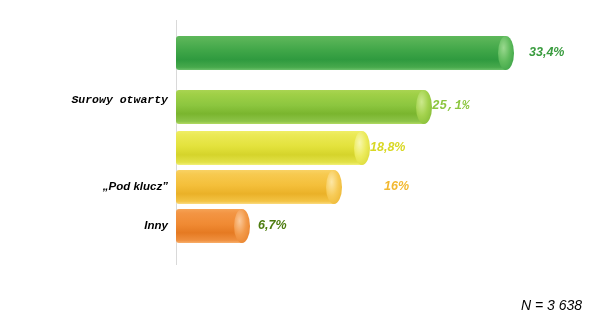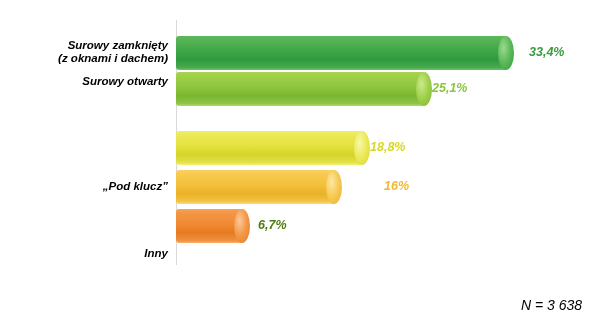--- a/index.html
+++ b/index.html
@@ -83,32 +83,28 @@
     color: #000000;
   }
 </style>
 </head>
 <body>
 
 <div id="chart-root">
   <div class="baseline"></div>
 
   <div class="bar-row" style="top:36px;">
-    <div class="cat-label" style="top:3px;">
-      <span>Surowy zamknięty</span>
-      <span class="l2">(z oknami i dachem)</span>
-    </div>
     <div class="bar-wrap" style="width:330px;">
       <div class="bar-body" style="width:330px;background:linear-gradient(to bottom,#5db85a 0%,#57b356 12%,#3ea547 45%,#2f9a3f 70%,#47a94c 92%,#6cc06a 100%);"></div>
       <div class="bar-cap" style="left:322px;background:radial-gradient(ellipse at 35% 35%, #9ad98f 0%, #5fbb5c 45%, #2f9a3f 100%);"></div>
     </div>
     <div class="val-label" style="left:514px;color:#3a9c3f;padding-left:15px;">33,4%</div>
   </div>
 
-  <div class="bar-row" style="top:72px;">
+  <div class="bar-row" style="top:90px;font-family:Liberation Mono, monospace;">
     <div class="cat-label" style="top:3px;">
       <span>Surowy otwarty</span>
     </div>
     <div class="bar-wrap" style="width:248px;">
       <div class="bar-body" style="width:248px;background:linear-gradient(to bottom,#a9d452 0%,#a0d047 12%,#8cc63f 45%,#7ab52e 70%,#8cc348 92%,#b2da63 100%);"></div>
       <div class="bar-cap" style="left:240px;background:radial-gradient(ellipse at 35% 35%, #cce98d 0%, #a3d24d 45%, #7ab52e 100%);"></div>
     </div>
     <div class="val-label" style="left:432px;color:#8cc63f;">25,1%</div>
   </div>
 
@@ -125,21 +121,21 @@
       <span>„Pod klucz”</span>
     </div>
     <div class="bar-wrap" style="width:158px;">
       <div class="bar-body" style="width:158px;background:linear-gradient(to bottom,#f9d264 0%,#f7ca50 12%,#f4bf3a 45%,#eab128 70%,#f3c344 92%,#fbdb80 100%);"></div>
       <div class="bar-cap" style="left:150px;background:radial-gradient(ellipse at 35% 35%, #fde7a6 0%, #f7cb57 45%, #eab128 100%);"></div>
     </div>
     <div class="val-label" style="left:342px;color:#f2b830;padding-left:42px;">16%</div>
   </div>
 
   <div class="bar-row" style="top:209px;">
-    <div class="cat-label" style="top:10px;margin-top:28px;">
+    <div class="cat-label" style="top:10px;">
       <span>Inny</span>
     </div>
     <div class="bar-wrap" style="width:66px;">
       <div class="bar-body" style="width:66px;background:linear-gradient(to bottom,#f6a355 0%,#f39544 12%,#f08a33 45%,#e57a22 70%,#ef8f3e 92%,#f8af6c 100%);"></div>
       <div class="bar-cap" style="left:58px;background:radial-gradient(ellipse at 35% 35%, #fbc99a 0%, #f39a4a 45%, #e57a22 100%);"></div>
     </div>
     <div class="val-label" style="left:258px;color:#4d7c0f;">6,7%</div>
   </div>
 
   <div class="footnote">N = 3 638</div>

